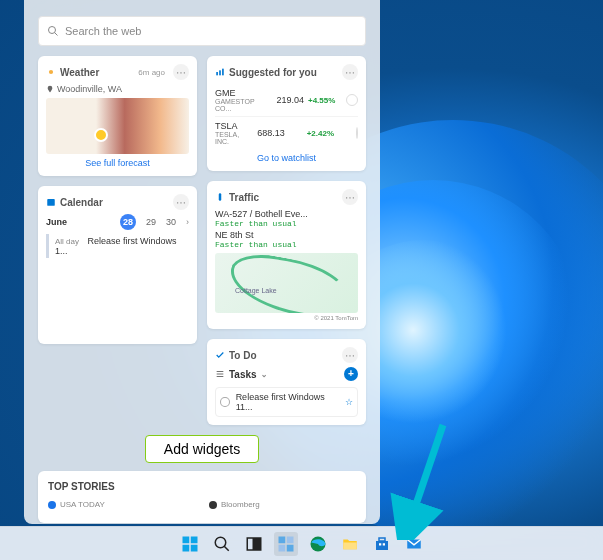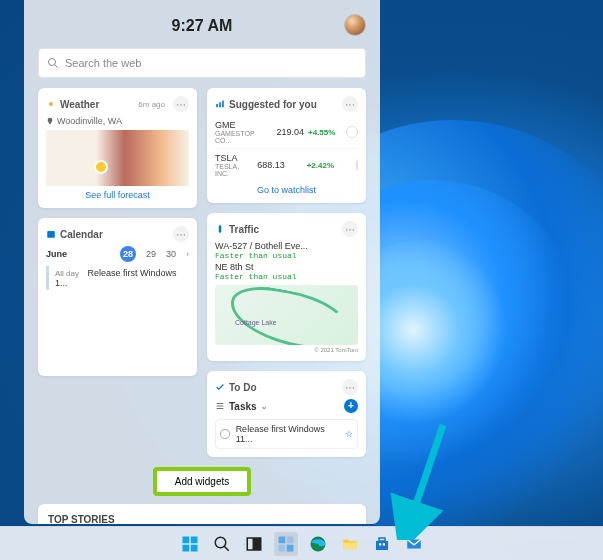--- a/index.html
+++ b/index.html
@@ -54,21 +54,21 @@
   .calendar-row .day.sel { background:#3b82f6; color:#fff; border-radius:50%; width:16px; height:16px; display:flex; align-items:center; justify-content:center; font-weight:600;}
   .calendar-event { border-left: 3px solid #cfd8e6; padding: 2px 0 2px 6px; font-size: 9px; }
   .calendar-event .t { color:#888; font-size:8px; margin-right: 6px;}
 
   .todo-tasks { display:flex; align-items:center; gap:4px; font-size:10px; font-weight:600; margin: 2px 0 6px 0;}
   .todo-add { margin-left:auto; width:14px; height:14px; background:#0078d4; color:#fff; border-radius:50%; display:flex; align-items:center; justify-content:center; font-size:10px; line-height:1;}
   .todo-item { display:flex; align-items:center; gap:6px; font-size:9px; padding: 4px; border: 1px solid #eee; border-radius:4px;}
   .todo-item .circle { width:10px; height:10px; border:1px solid #aaa; border-radius:50%; }
   .todo-item .star { margin-left:auto; color:#0078d4; }
 
-  .add-widgets { margin: 10px auto 8px auto; background:#fff; border:4px solid #84cc16; border-radius:4px; padding: 5px 18px; font-size:10px; display:block; width:fit-content; }
+  .add-widgets { margin: 10px auto 8px auto; background:#fff; border:1px solid #84cc16; border-radius:4px; padding: 5px 18px; font-size:14px; display:block; width:fit-content; }
 
   .top-stories { background:#fff; border-radius:6px; padding: 10px; box-shadow: 0 1px 3px rgba(0,0,0,0.08); }
   .ts-head { font-size:10px; font-weight:700; color:#444; margin-bottom:8px;}
   .stories { display:flex; gap: 14px; }
   .story { flex:1; font-size: 10px; line-height: 1.3; color:#222;}
   .story .src { font-size: 8px; color:#888; margin-bottom:3px; display:flex; align-items:center; gap:4px;}
   .src-dot { width:8px; height:8px; border-radius:50%; }
 
   .arrow { position:absolute; z-index:5; left: 388px; top: 420px; pointer-events:none; }
 
@@ -82,24 +82,20 @@
 </head>
 <body>
 
 <div class="wallpaper">
   <div class="swirl s1"></div>
     <div class="swirl s2"></div>
     <div class="swirl s3"></div>
 </div>
 
 <div class="widgets-panel">
-  <div class="wp-head">
-    <div class="wp-time">9:27 AM</div>
-    <div class="wp-avatar"></div>
-  </div>
 
   <div class="search-box">
     <svg viewBox="0 0 24 24" fill="none" stroke="currentColor" stroke-width="2">
         <circle cx="10" cy="10" r="7"></circle>
         <line x1="21" y1="21" x2="15" y2="15"></line>
       </svg>
     <span>Search the web</span>
   </div>
 
   <div class="widgets-grid">

